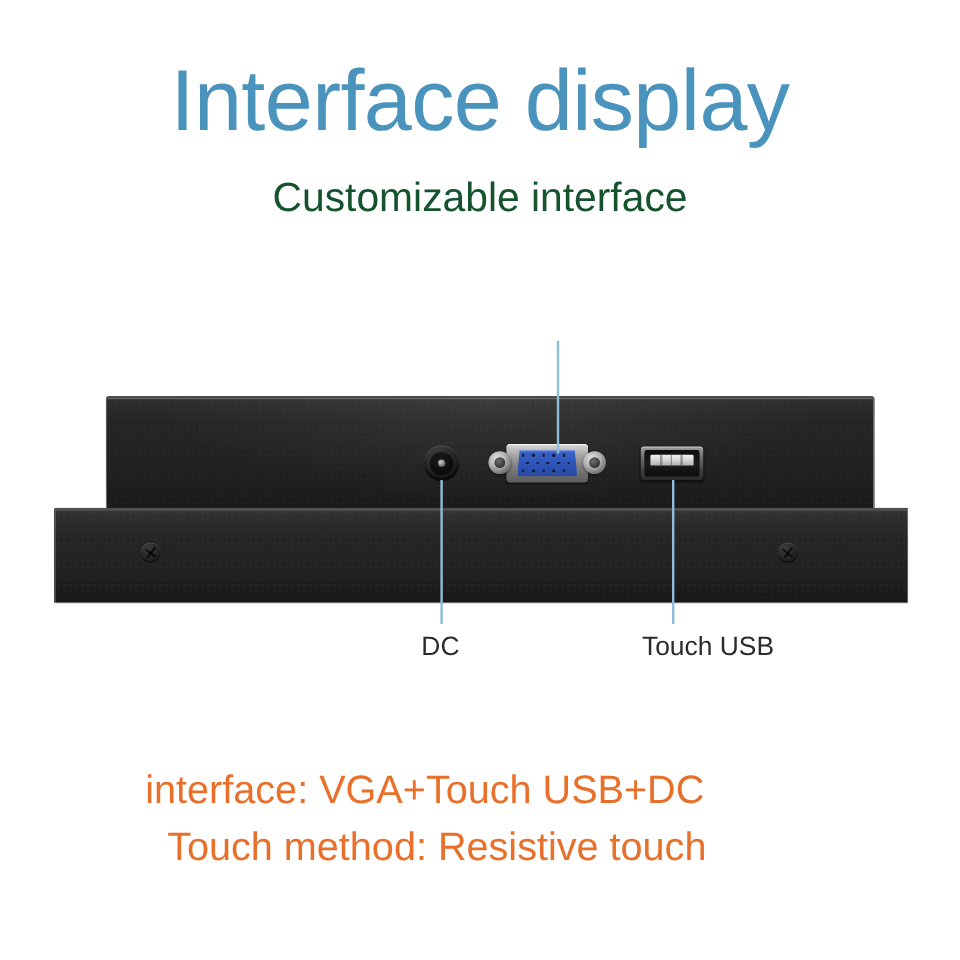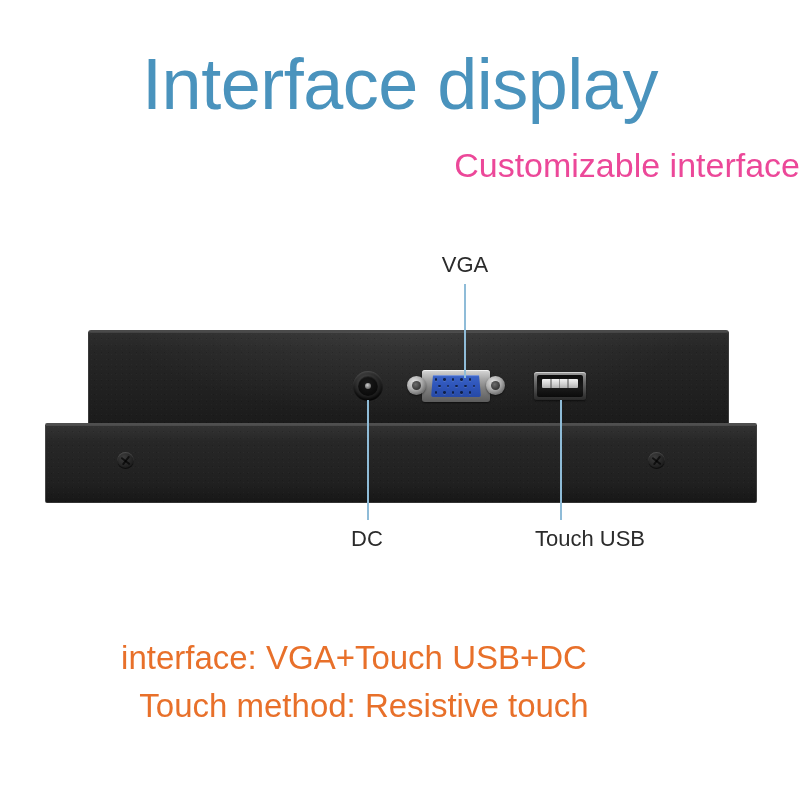--- a/index.html
+++ b/index.html
@@ -34,25 +34,25 @@
     font-weight: 400;
     letter-spacing: -0.5px;
     color: #4a93bd;
     white-space: nowrap;
   }
   .subtitle {
     position: absolute;
     left: 0;
     top: 144px;
     width: 800px;
-    text-align: right;
+    text-align: center;
     font-size: 34px;
     line-height: 42px;
     font-weight: 400;
-    color: #ec4899;
+    color: #14532d;
     white-space: nowrap;
   }
 
   
   .callout-label {
     position: absolute;
     font-size: 22px;
     line-height: 26px;
     color: #2b2b2b;
     white-space: nowrap;
@@ -328,20 +328,19 @@
             <i style="left: 25px;"></i>
           </div>
       </div>
     </div>
 
     <div class="leader leader-vga"></div>
     <div class="leader leader-dc"></div>
     <div class="leader leader-usb"></div>
   </div>
 
-  <div class="callout-label label-vga">VGA</div>
   <div class="callout-label label-dc">DC</div>
   <div class="callout-label label-usb">Touch USB</div>
 
   <div class="spec spec-1">interface: VGA+Touch USB+DC</div>
   <div class="spec spec-2">Touch method: Resistive touch</div>
 
 </div>
 
 </body></html>

